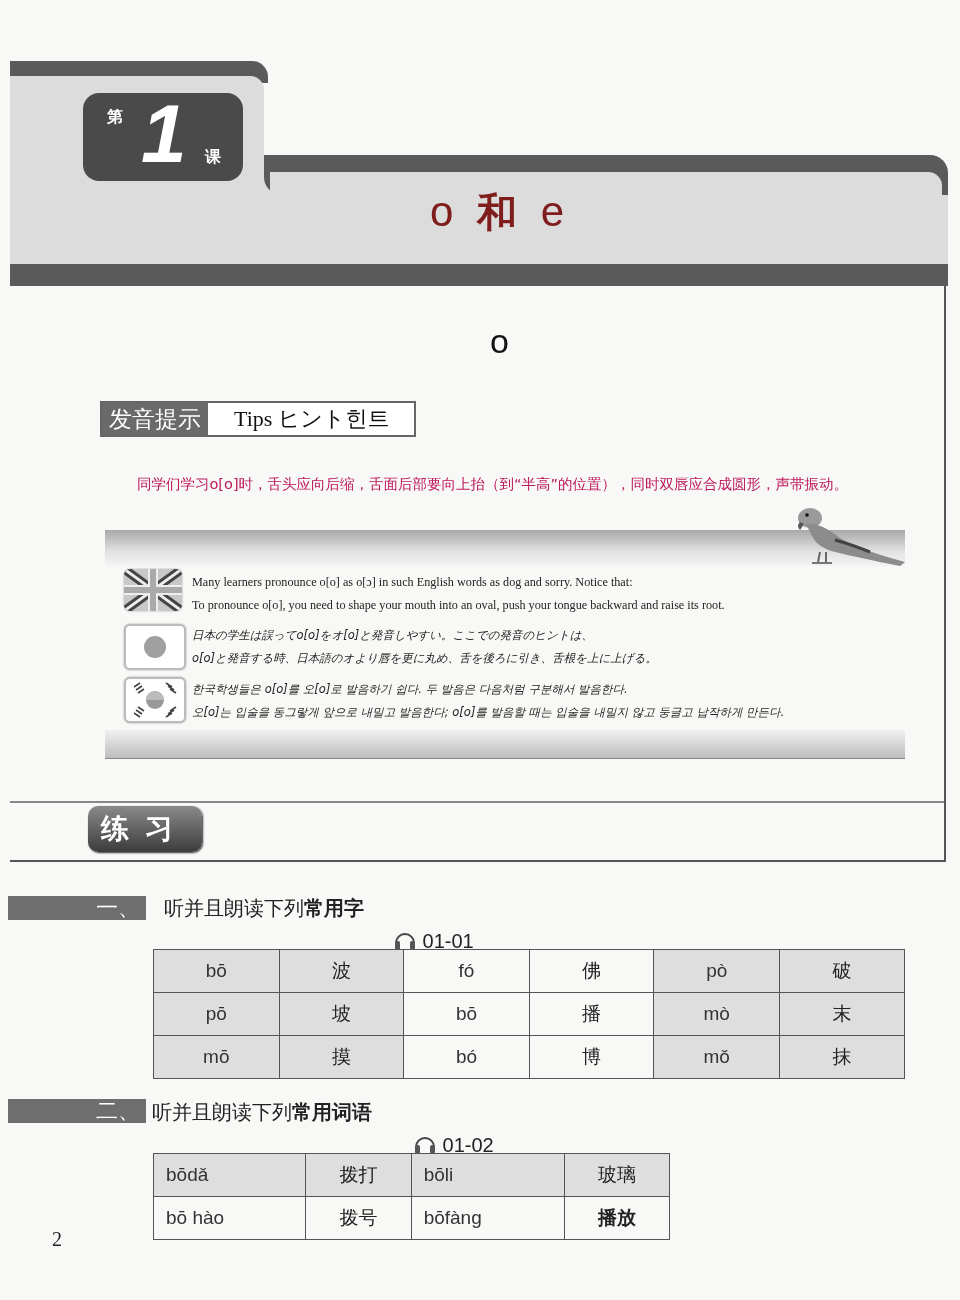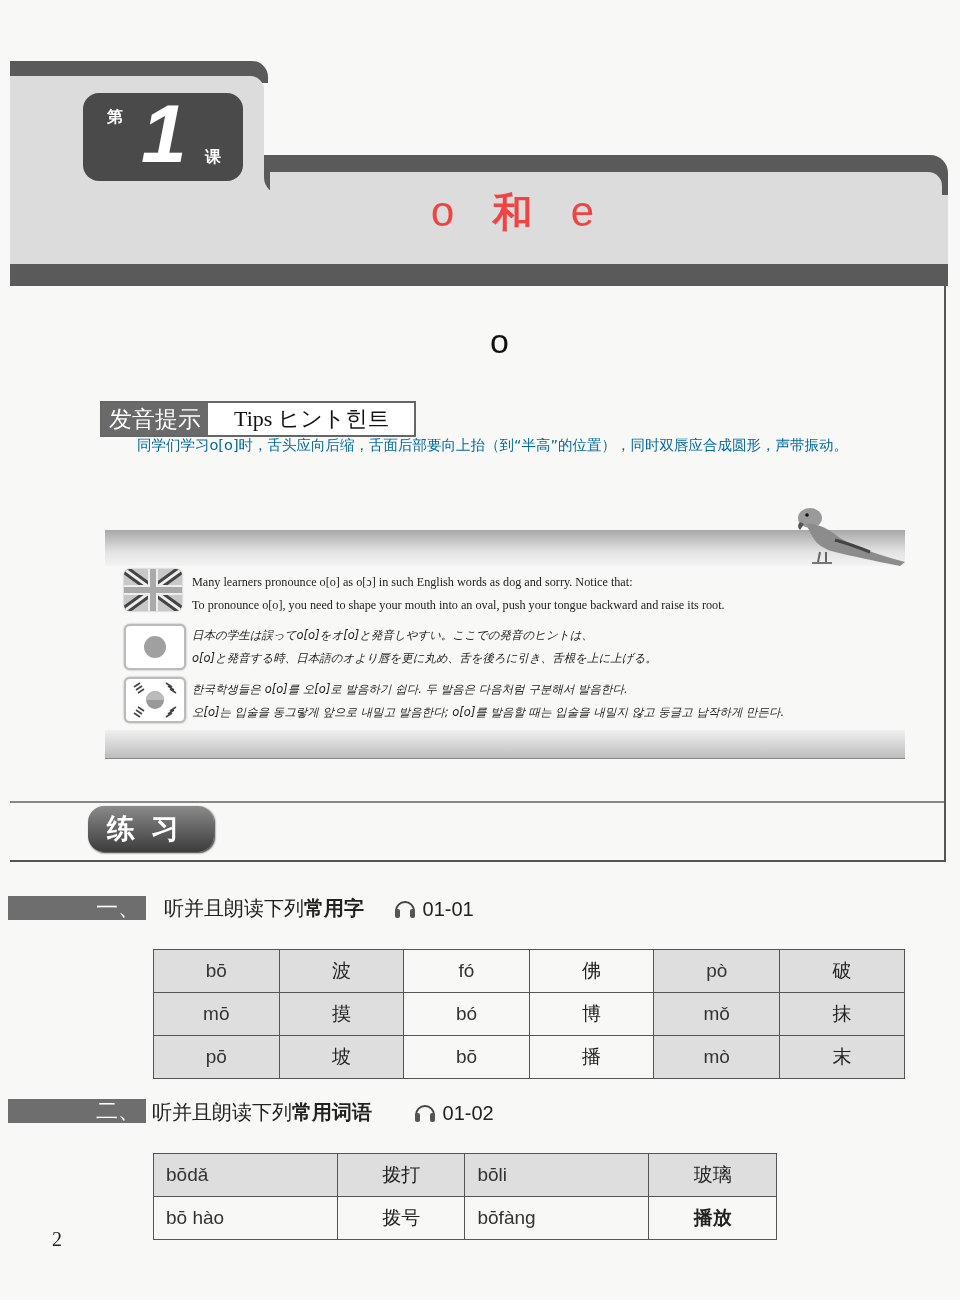--- a/index.html
+++ b/index.html
@@ -9,47 +9,47 @@
   .hdr-top-dark{left:10px;top:61px;width:258px;height:22px;background:#5a5a5a;border-top-right-radius:16px;}
   .hdr-tab-light{left:10px;top:76px;width:254px;height:200px;background:#dcdcdc;border-top-right-radius:14px;}
   .hdr-band-dark{left:264px;top:155px;width:684px;height:40px;background:#5a5a5a;border-top-right-radius:18px;border-bottom-left-radius:18px;}
   .hdr-band-light{left:270px;top:172px;width:672px;height:100px;background:#dcdcdc;border-top-right-radius:14px;}
   .hdr-bottom-dark{left:10px;top:264px;width:938px;height:22px;background:#5a5a5a;}
   .hdr-fill-light{left:10px;top:170px;width:938px;height:94px;background:#dcdcdc;}
   .lesson-badge{left:83px;top:93px;width:160px;height:88px;background:#4a4a4a;border-radius:16px;color:#fff;}
   .lesson-di{left:24px;top:14px;font-size:16px;font-weight:bold;}
   .lesson-num{left:58px;top:-6px;font-size:82px;font-weight:bold;font-style:italic;font-family:"Liberation Sans",sans-serif;}
   .lesson-ke{left:122px;top:54px;font-size:16px;font-weight:bold;}
-  .lesson-title{left:430px;top:185px;font-size:42px;font-family:Liberation Mono, monospace;color:#ef4444;letter-spacing:6px;}
+  .lesson-title{left:430px;top:185px;font-size:42px;font-family:Liberation Sans, sans-serif;color:#7f1d1d;letter-spacing:6px;}
   .lesson-title .han{font-weight:bold;font-size:40px;}
   
   .content-frame{left:10px;top:286px;width:934px;height:574px;border-right:2px solid #555;border-bottom:2px solid #555;}
   .big-o{left:490px;top:322px;font-size:34px;font-family:"Liberation Sans",sans-serif;color:#111;}
   .tips-box{left:100px;top:401px;width:312px;height:32px;border:2px solid #666;background:#fff;}
   .tips-cn{left:0;top:0;width:106px;height:32px;background:#6a6a6a;color:#fff;font-size:23px;line-height:32px;text-align:center;}
   .tips-multi{left:132px;top:0;height:32px;line-height:32px;font-size:22px;font-family:"Liberation Serif",serif;color:#111;}
-  .tips-para{left:105px;top:436px;width:810px;font-size:14.5px;line-height:19px;color:#0369a1;text-indent:32px;}
+  .tips-para{left:105px;top:475px;width:810px;font-size:14.5px;line-height:19px;color:#be185d;text-indent:32px;}
   
   .band-top{left:105px;top:530px;width:800px;height:36px;background:linear-gradient(#a8a8a8,#e2e2e2 60%,#f4f4f4);}
   .band-bottom{left:105px;top:730px;width:800px;height:28px;background:linear-gradient(#f0f0f0,#bdbdbd);border-bottom:1px solid #888;}
   .parrot{left:780px;top:500px;width:130px;height:75px;}
   .flag{width:58px;height:42px;border-radius:6px;background:#fff;border:2px solid #bbb;box-shadow:0 0 2px #999;}
   .flag-uk{left:124px;top:569px;border:none;background:#ddd;}
   .flag-jp{left:124px;top:624px;}
   .flag-kr{left:124px;top:677px;}
   .line{font-size:12.2px;color:#222;white-space:nowrap;}
   .en{font-family:"Liberation Serif",serif;}
   .ja,.ko{font-family:"DejaVu Sans",sans-serif;font-size:11.5px;font-style:italic;}
   
   .rule-top{left:10px;top:801px;width:934px;height:2px;background:#888;}
-  .practice-badge{left:88px;top:806px;width:126px;height:46px;border-radius:16px;background:linear-gradient(#8a8a8a,#3c3c3c);color:#fff;font-size:28px;font-weight:bold;text-align:center;line-height:46px;letter-spacing:16px;box-shadow:1px 1px 2px #333;}
+  .practice-badge{left:88px;top:806px;width:114px;height:46px;border-radius:10px;background:linear-gradient(#8a8a8a,#3c3c3c);color:#fff;font-size:28px;font-weight:bold;text-align:center;line-height:46px;letter-spacing:16px;box-shadow:1px 1px 2px #333;}
   .sec-bar{height:24px;background:#6e6e6e;color:#fff;font-size:22px;line-height:24px;text-align:right;padding-right:6px;box-sizing:border-box;}
   .sec-title{font-size:20px;color:#222;}
   .sec-title b{font-weight:bold;}
-  .audio{font-size:20px;font-family:"Liberation Sans",sans-serif;color:#222;}
+  .audio{font-size:20px;font-family:"Liberation Sans",sans-serif;color:#222;margin-top:32px;}
   table{border-collapse:collapse;position:absolute;}
   td{border:1.5px solid #555;height:34px;font-size:19px;padding:4px;}
   td.py{font-family:"Liberation Sans",sans-serif;color:#333;}
   td.hz{font-family:"DejaVu Serif",serif;color:#222;}
   .shade{background:#dedede;}
   .page-num{left:52px;top:1228px;font-size:20px;font-family:"Liberation Serif",serif;color:#222;}
 </style>
 </head>
 <body>
 
@@ -147,52 +147,52 @@
   <tbody>
       <tr>
     <td class="py shade" style="width:125px;text-align:center;">bō</td>
     <td class="hz shade" style="width:125px;text-align:center;border-left:none;">波</td>
     <td class="py" style="width:125px;text-align:center;">fó</td>
     <td class="hz" style="width:125px;text-align:center;border-left:none;">佛</td>
     <td class="py shade" style="width:125px;text-align:center;">pò</td>
     <td class="hz shade" style="width:125px;text-align:center;border-left:none;">破</td>
   </tr>
   <tr>
+    <td class="py shade" style="text-align:center;">pō</td>
+    <td class="hz shade" style="text-align:center;border-left:none;">坡</td>
+    <td class="py" style="text-align:center;">bō</td>
+    <td class="hz" style="text-align:center;border-left:none;">播</td>
+    <td class="py shade" style="text-align:center;">mò</td>
+    <td class="hz shade" style="text-align:center;border-left:none;">末</td>
+  </tr>
+  <tr>
     <td class="py shade" style="text-align:center;">mō</td>
     <td class="hz shade" style="text-align:center;border-left:none;">摸</td>
     <td class="py" style="text-align:center;">bó</td>
     <td class="hz" style="text-align:center;border-left:none;">博</td>
     <td class="py shade" style="text-align:center;">mǒ</td>
     <td class="hz shade" style="text-align:center;border-left:none;">抹</td>
-  </tr>
-  <tr>
-    <td class="py shade" style="text-align:center;">pō</td>
-    <td class="hz shade" style="text-align:center;border-left:none;">坡</td>
-    <td class="py" style="text-align:center;">bō</td>
-    <td class="hz" style="text-align:center;border-left:none;">播</td>
-    <td class="py shade" style="text-align:center;">mò</td>
-    <td class="hz shade" style="text-align:center;border-left:none;">末</td>
   </tr>
 </tbody>
   </table>
 
 <div class="abs sec-bar" style="left:8px;top:1099px;width:138px;">二、</div>
 <div class="abs sec-title" style="left:152px;top:1099px;">
   <span>听并且朗读下列</span><b>常用词语</b>
 </div>
 <div class="abs audio" style="left:413px;top:1101px;">
   <svg width="24" height="22" viewBox="0 0 24 22" style="vertical-align:-3px">
       <path d="M3 14 A9 9 0 0 1 21 14" stroke="#444" stroke-width="2" fill="none"></path>
       <rect x="2" y="12" width="5" height="9" rx="2" fill="#555"></rect>
       <rect x="17" y="12" width="5" height="9" rx="2" fill="#555"></rect>
     </svg>
   <span>01-02</span>
 </div>
 
-<table style="left:153px;top:1153px;width:624px;">
+<table style="left:153px;top:1153px;width:517px;">
   <tbody>
       <tr>
     <td class="py shade" style="width:140px;padding-left:12px;">bōdǎ</td>
     <td class="hz shade" style="width:100px;text-align:center;border-left:none;">拨打</td>
     <td class="py shade" style="width:140px;padding-left:12px;">bōli</td>
     <td class="hz shade" style="width:100px;text-align:center;border-left:none;">玻璃</td>
   </tr>
   <tr>
     <td class="py" style="padding-left:12px;">bō hào</td>
     <td class="hz" style="text-align:center;border-left:none;">拨号</td>

